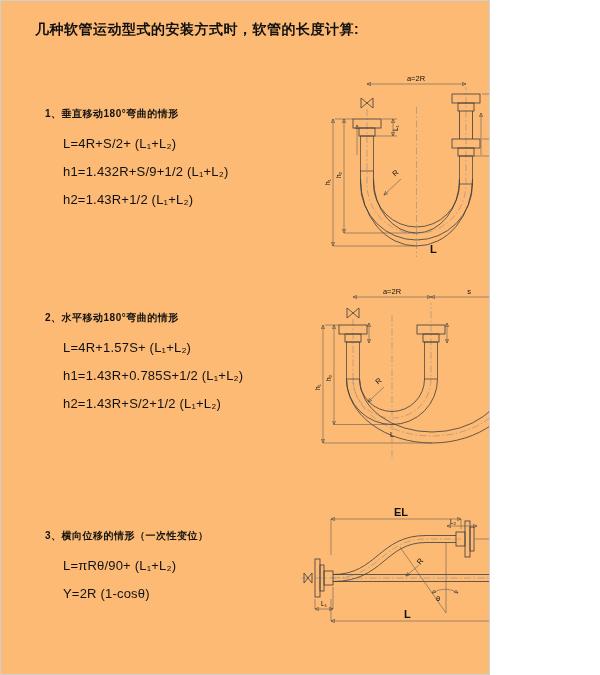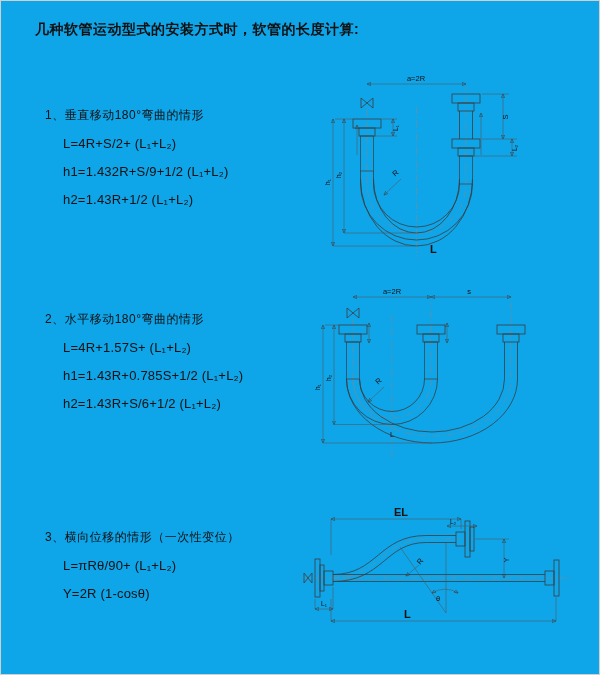--- a/index.html
+++ b/index.html
@@ -1,26 +1,26 @@
 <!DOCTYPE html>
 <html><head>
 <meta charset="utf-8">
 <style>
   html,body{margin:0;padding:0;background:#fff;}
   .page{
-    position:relative;width:600px;height:675px;background:#0ea5e9;
+    position:relative;width:490px;height:675px;background:#fdba74;
     border:1px solid #d0d0d0;box-sizing:border-box;overflow:hidden;
     font-family:"Liberation Sans","DejaVu Sans",sans-serif;color:#111;
   }
   .title{
     position:absolute;left:34px;top:20px;font-size:14px;font-weight:700;
     letter-spacing:.5px;white-space:nowrap;
   }
   .section{position:absolute;left:44px;}
-  .heading{font-size:12px;font-weight:400;letter-spacing:.5px;white-space:nowrap;}
+  .heading{font-size:10px;font-weight:700;letter-spacing:.5px;white-space:nowrap;}
   .formula{position:absolute;left:18px;font-size:13px;white-space:nowrap;letter-spacing:.2px;}
   .f0{top:29px}.f1{top:57px}.f2{top:85px}
   .diag{position:absolute;}
   svg{overflow:visible;}
   svg path,svg line,svg rect{stroke:#3c3c3c;stroke-width:.8;fill:none;}
   svg .dim{stroke:#555;stroke-width:.55;}
   svg .cl{stroke:#888;stroke-width:.55;stroke-dasharray:7 2.5 1.5 2.5;}
   svg .braid{stroke:#3c3c3c;stroke-width:.7;}
   svg text{stroke:none;fill:#111;font-family:"Liberation Sans","DejaVu Sans",sans-serif;}
   .lblS{font-size:6.5px;}
@@ -38,21 +38,21 @@
     <div class="heading">1、垂直移动180°弯曲的情形</div>
     <div class="formula f0">L=4R+S/2+ (L₁+L₂)</div>
     <div class="formula f1">h1=1.432R+S/9+1/2 (L₁+L₂)</div>
     <div class="formula f2">h2=1.43R+1/2 (L₁+L₂)</div>
   </div>
 
   <div class="section" style="top:310px">
     <div class="heading">2、水平移动180°弯曲的情形</div>
     <div class="formula f0">L=4R+1.57S+ (L₁+L₂)</div>
     <div class="formula f1">h1=1.43R+0.785S+1/2 (L₁+L₂)</div>
-    <div class="formula f2">h2=1.43R+S/6+1/2 (L₁+L₂)</div>
+    <div class="formula f2">h2=1.43R+S/2+1/2 (L₁+L₂)</div>
   </div>
 
   <div class="section" style="top:528px">
     <div class="heading">3、横向位移的情形（一次性变位）</div>
     <div class="formula f0">L=πRθ/90+ (L₁+L₂)</div>
     <div class="formula f1">Y=2R (1-cosθ)</div>
   </div>
 
   <svg class="diag" style="left:310px;top:68px" width="245" height="194" viewBox="0 0 245 194">
     <defs>

